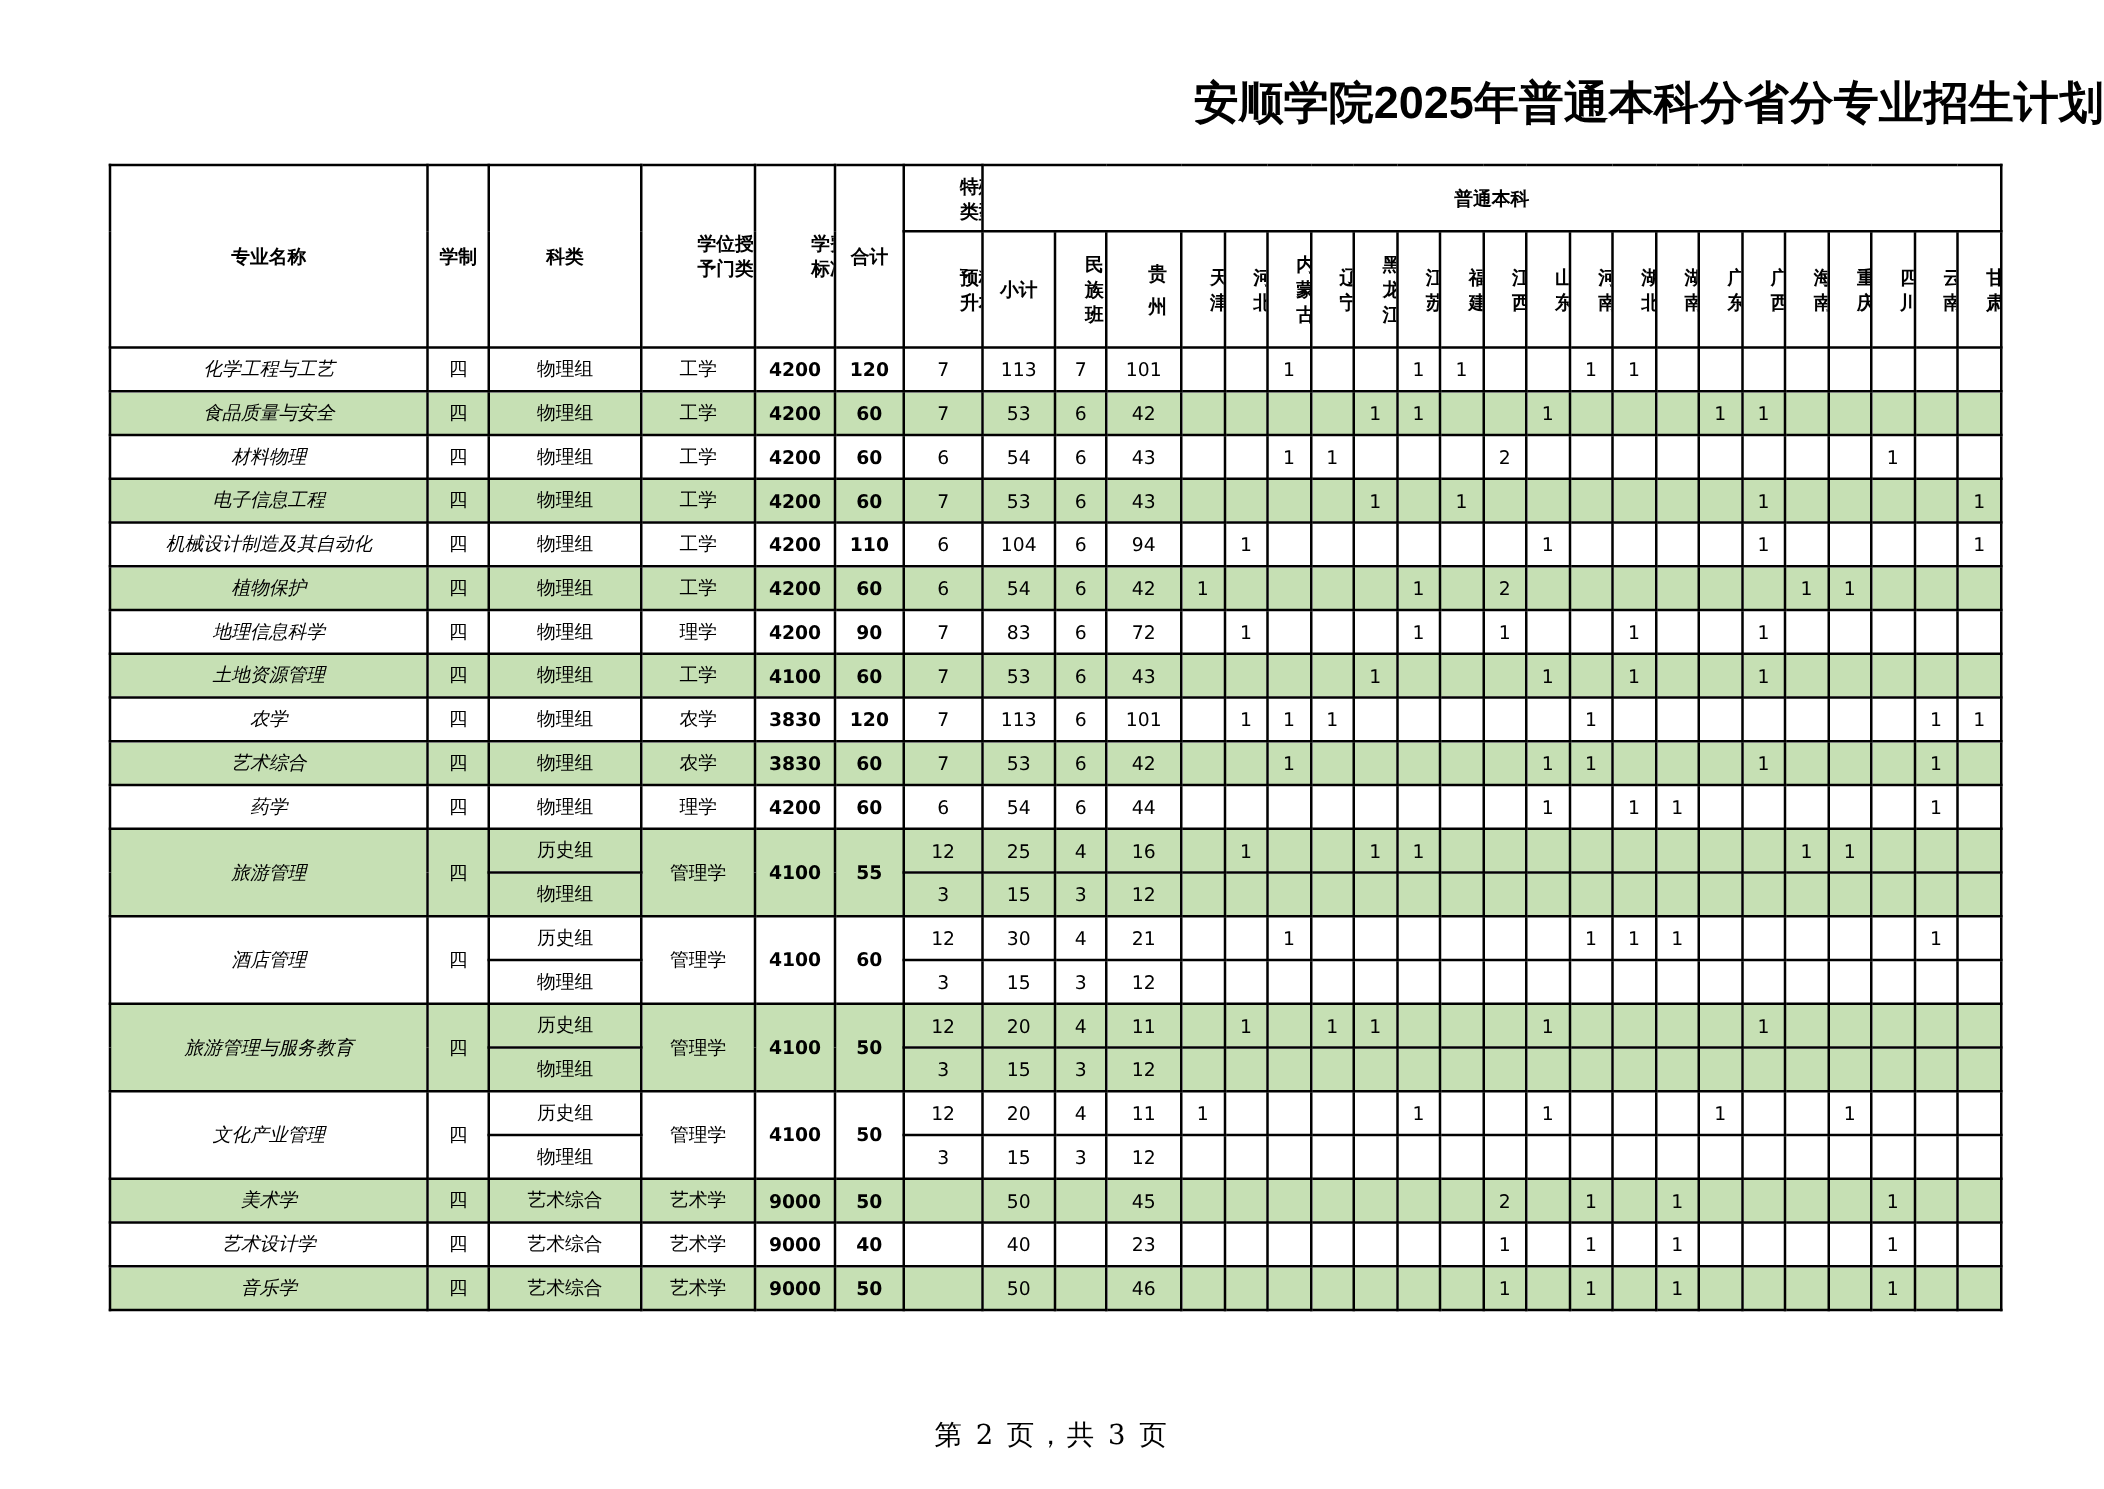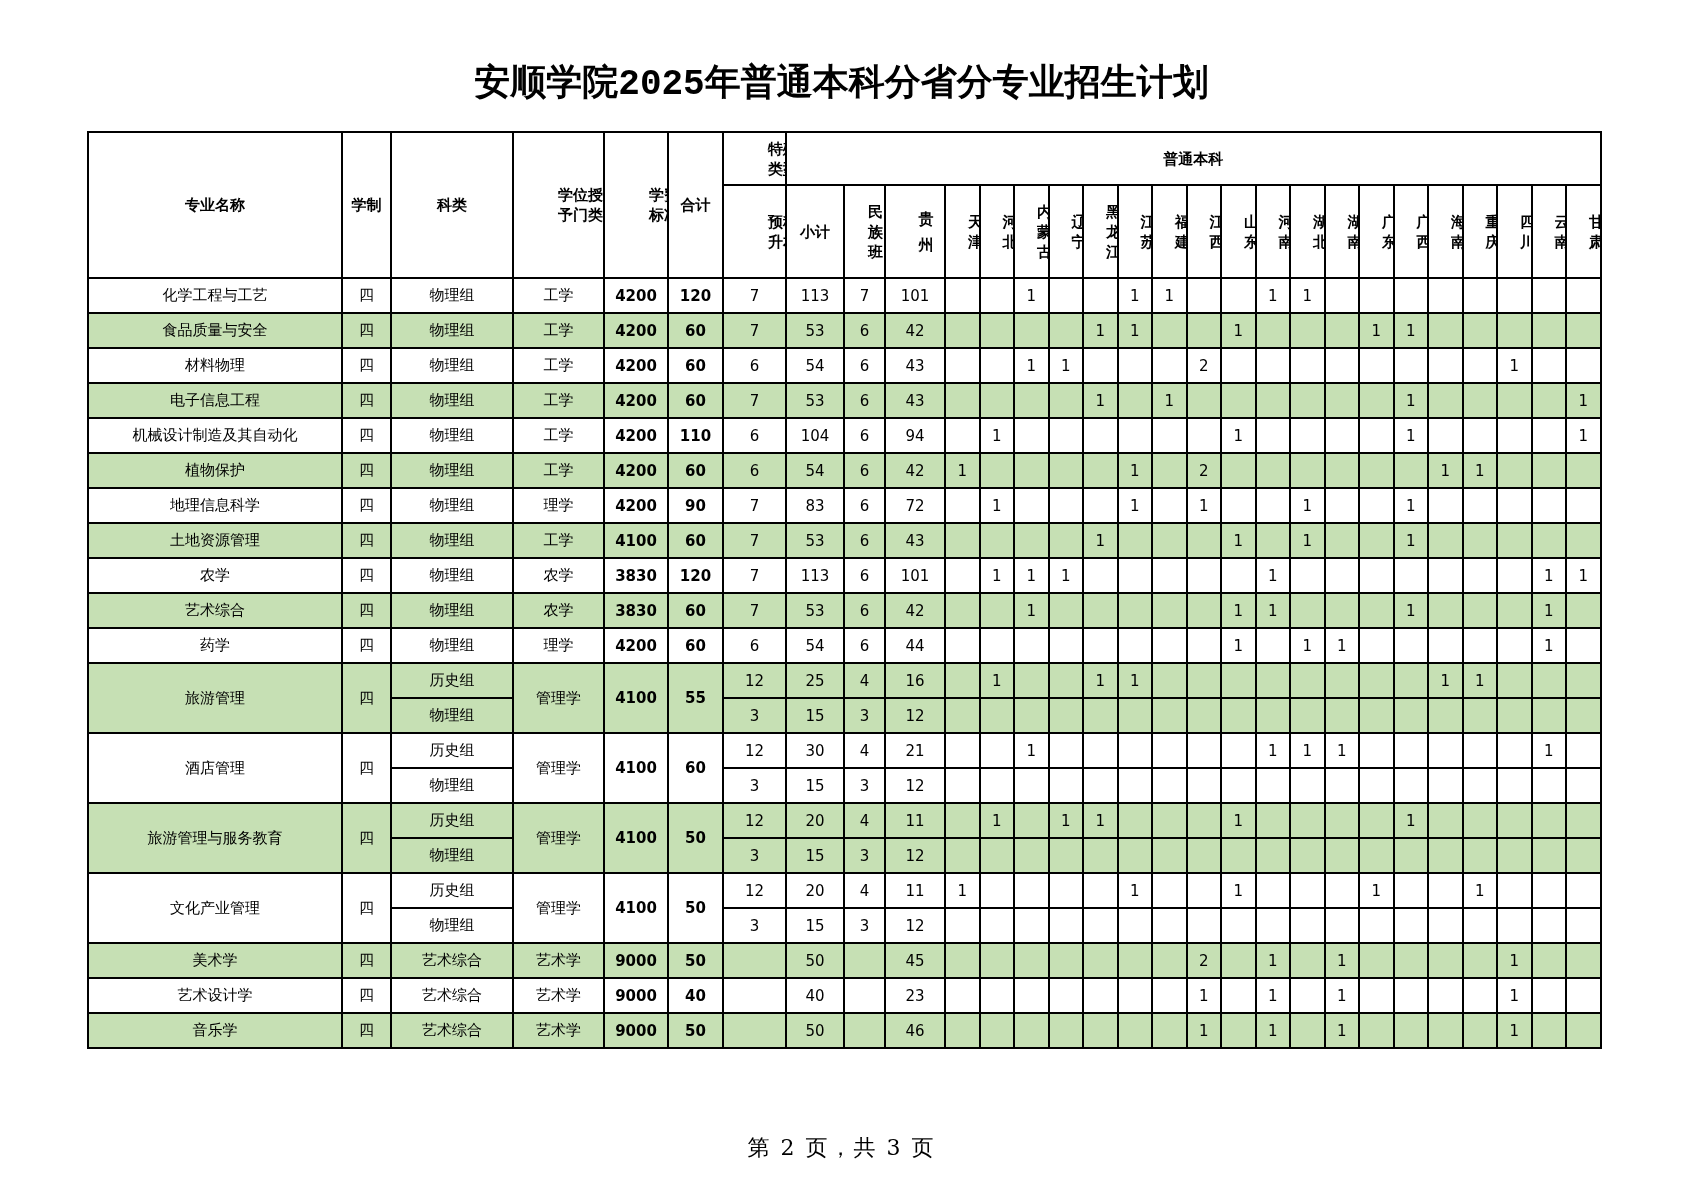--- a/index.html
+++ b/index.html
@@ -1,24 +1,24 @@
 <!DOCTYPE html>
 <html><head>
 <meta charset="utf-8">
 <style>
   html,body{margin:0;padding:0;background:#fff;}
   body{width:1683px;height:1191px;position:relative;overflow:hidden;font-family:"DejaVu Sans","Liberation Sans",sans-serif;color:#000;}
-  .title{position:absolute;left:0;top:58px;width:1683px;text-align:center;font-family:Liberation Mono, monospace;font-weight:bold;font-size:36px;letter-spacing:0px;}
+  .title{position:absolute;left:0;top:58px;width:1683px;text-align:right;font-family:Liberation Sans, sans-serif;font-weight:bold;font-size:36px;letter-spacing:0px;}
   table.plan{position:absolute;left:87px;top:131px;border-collapse:collapse;table-layout:fixed;width:1512px;}
   table.plan td,table.plan th{border:2px solid #000;padding:0;font-size:15px;text-align:center;vertical-align:middle;overflow:hidden;white-space:nowrap;}
   table.plan th{font-weight:bold;font-size:15px;line-height:20px;}
   th.left{text-align:left;padding-left:3px;margin-top:40px;}
   th.vert{white-space:normal;line-height:26px;}
   th.vert span{display:block;margin-left:22px;}
-  td.name{text-align:left;padding-left:3px;}
+  td.name{text-align:left;padding-left:3px;font-style:italic;}
   td.cat{text-align:left;padding-left:3px;margin-left:41px;}
   td.deg{text-align:left;padding-left:3px;}
   td.b{font-weight:bold;}
   tr.g td{background:#C6E0B4;}
   tr.data td{height:33px;}
   .footer{position:absolute;left:0;top:1133px;width:1683px;text-align:center;font-family:"DejaVu Serif","Liberation Serif",serif;font-size:22px;letter-spacing:2px;}
 </style>
 </head>
 <body>
 

